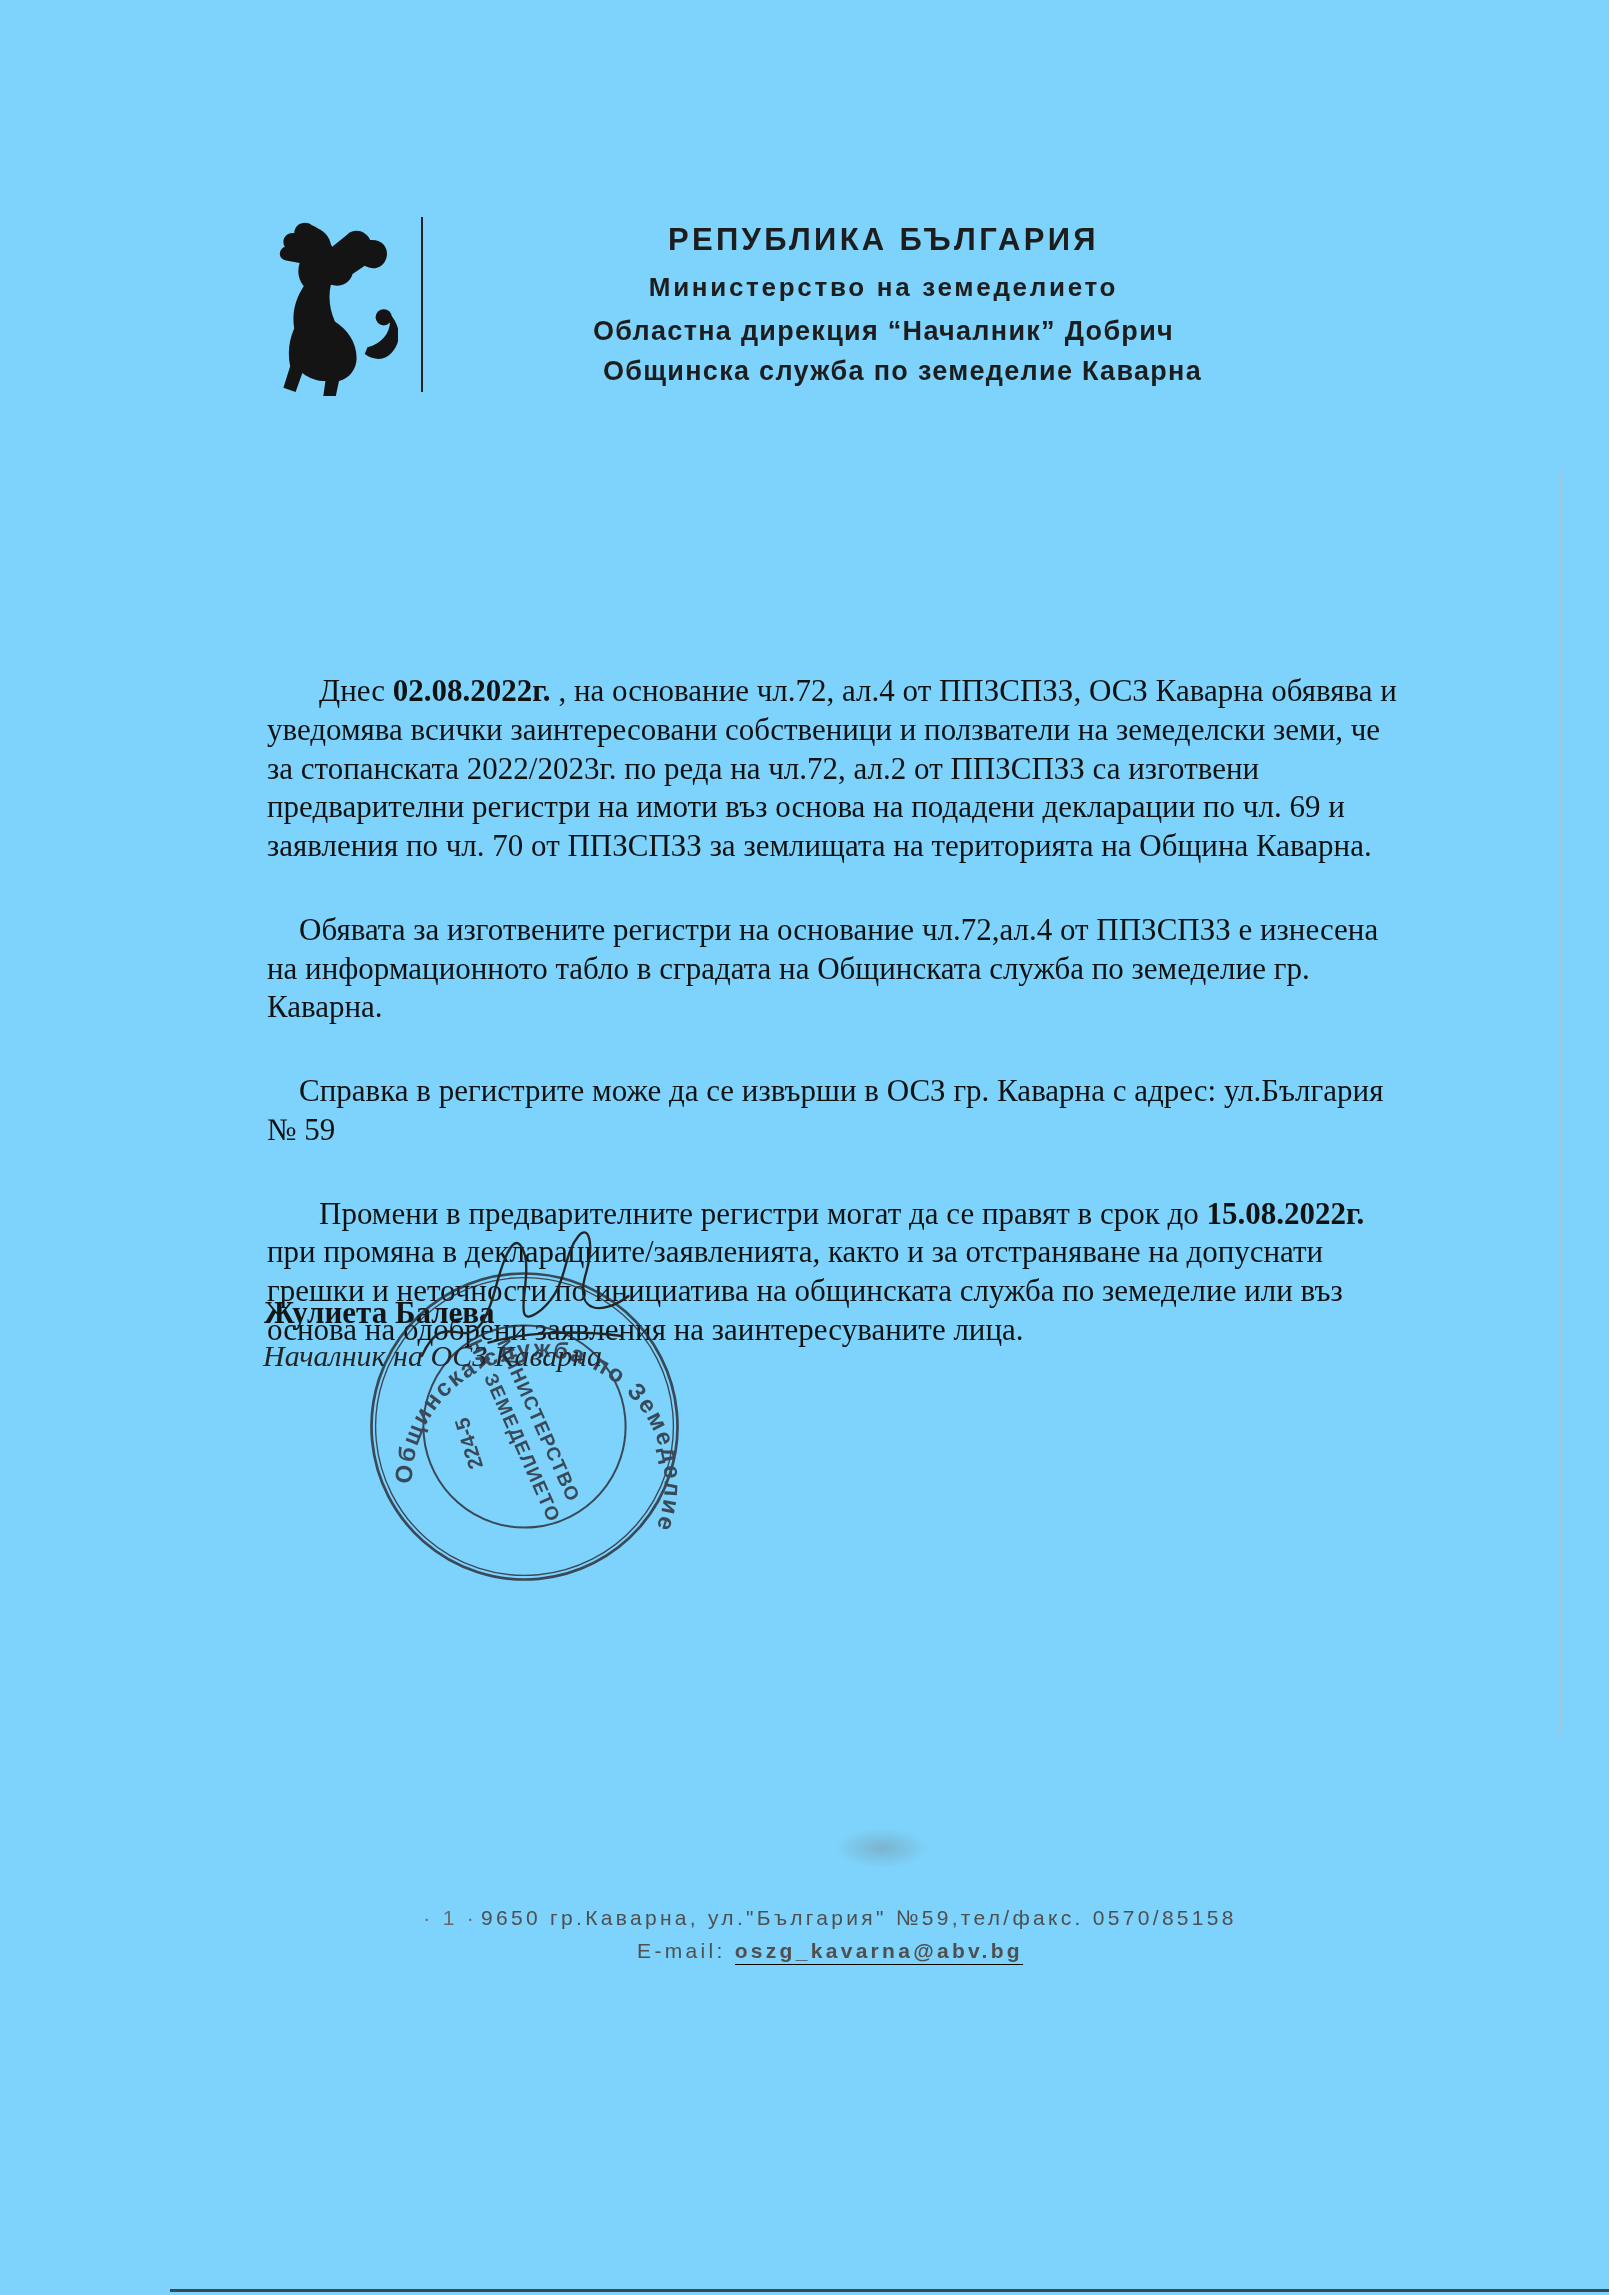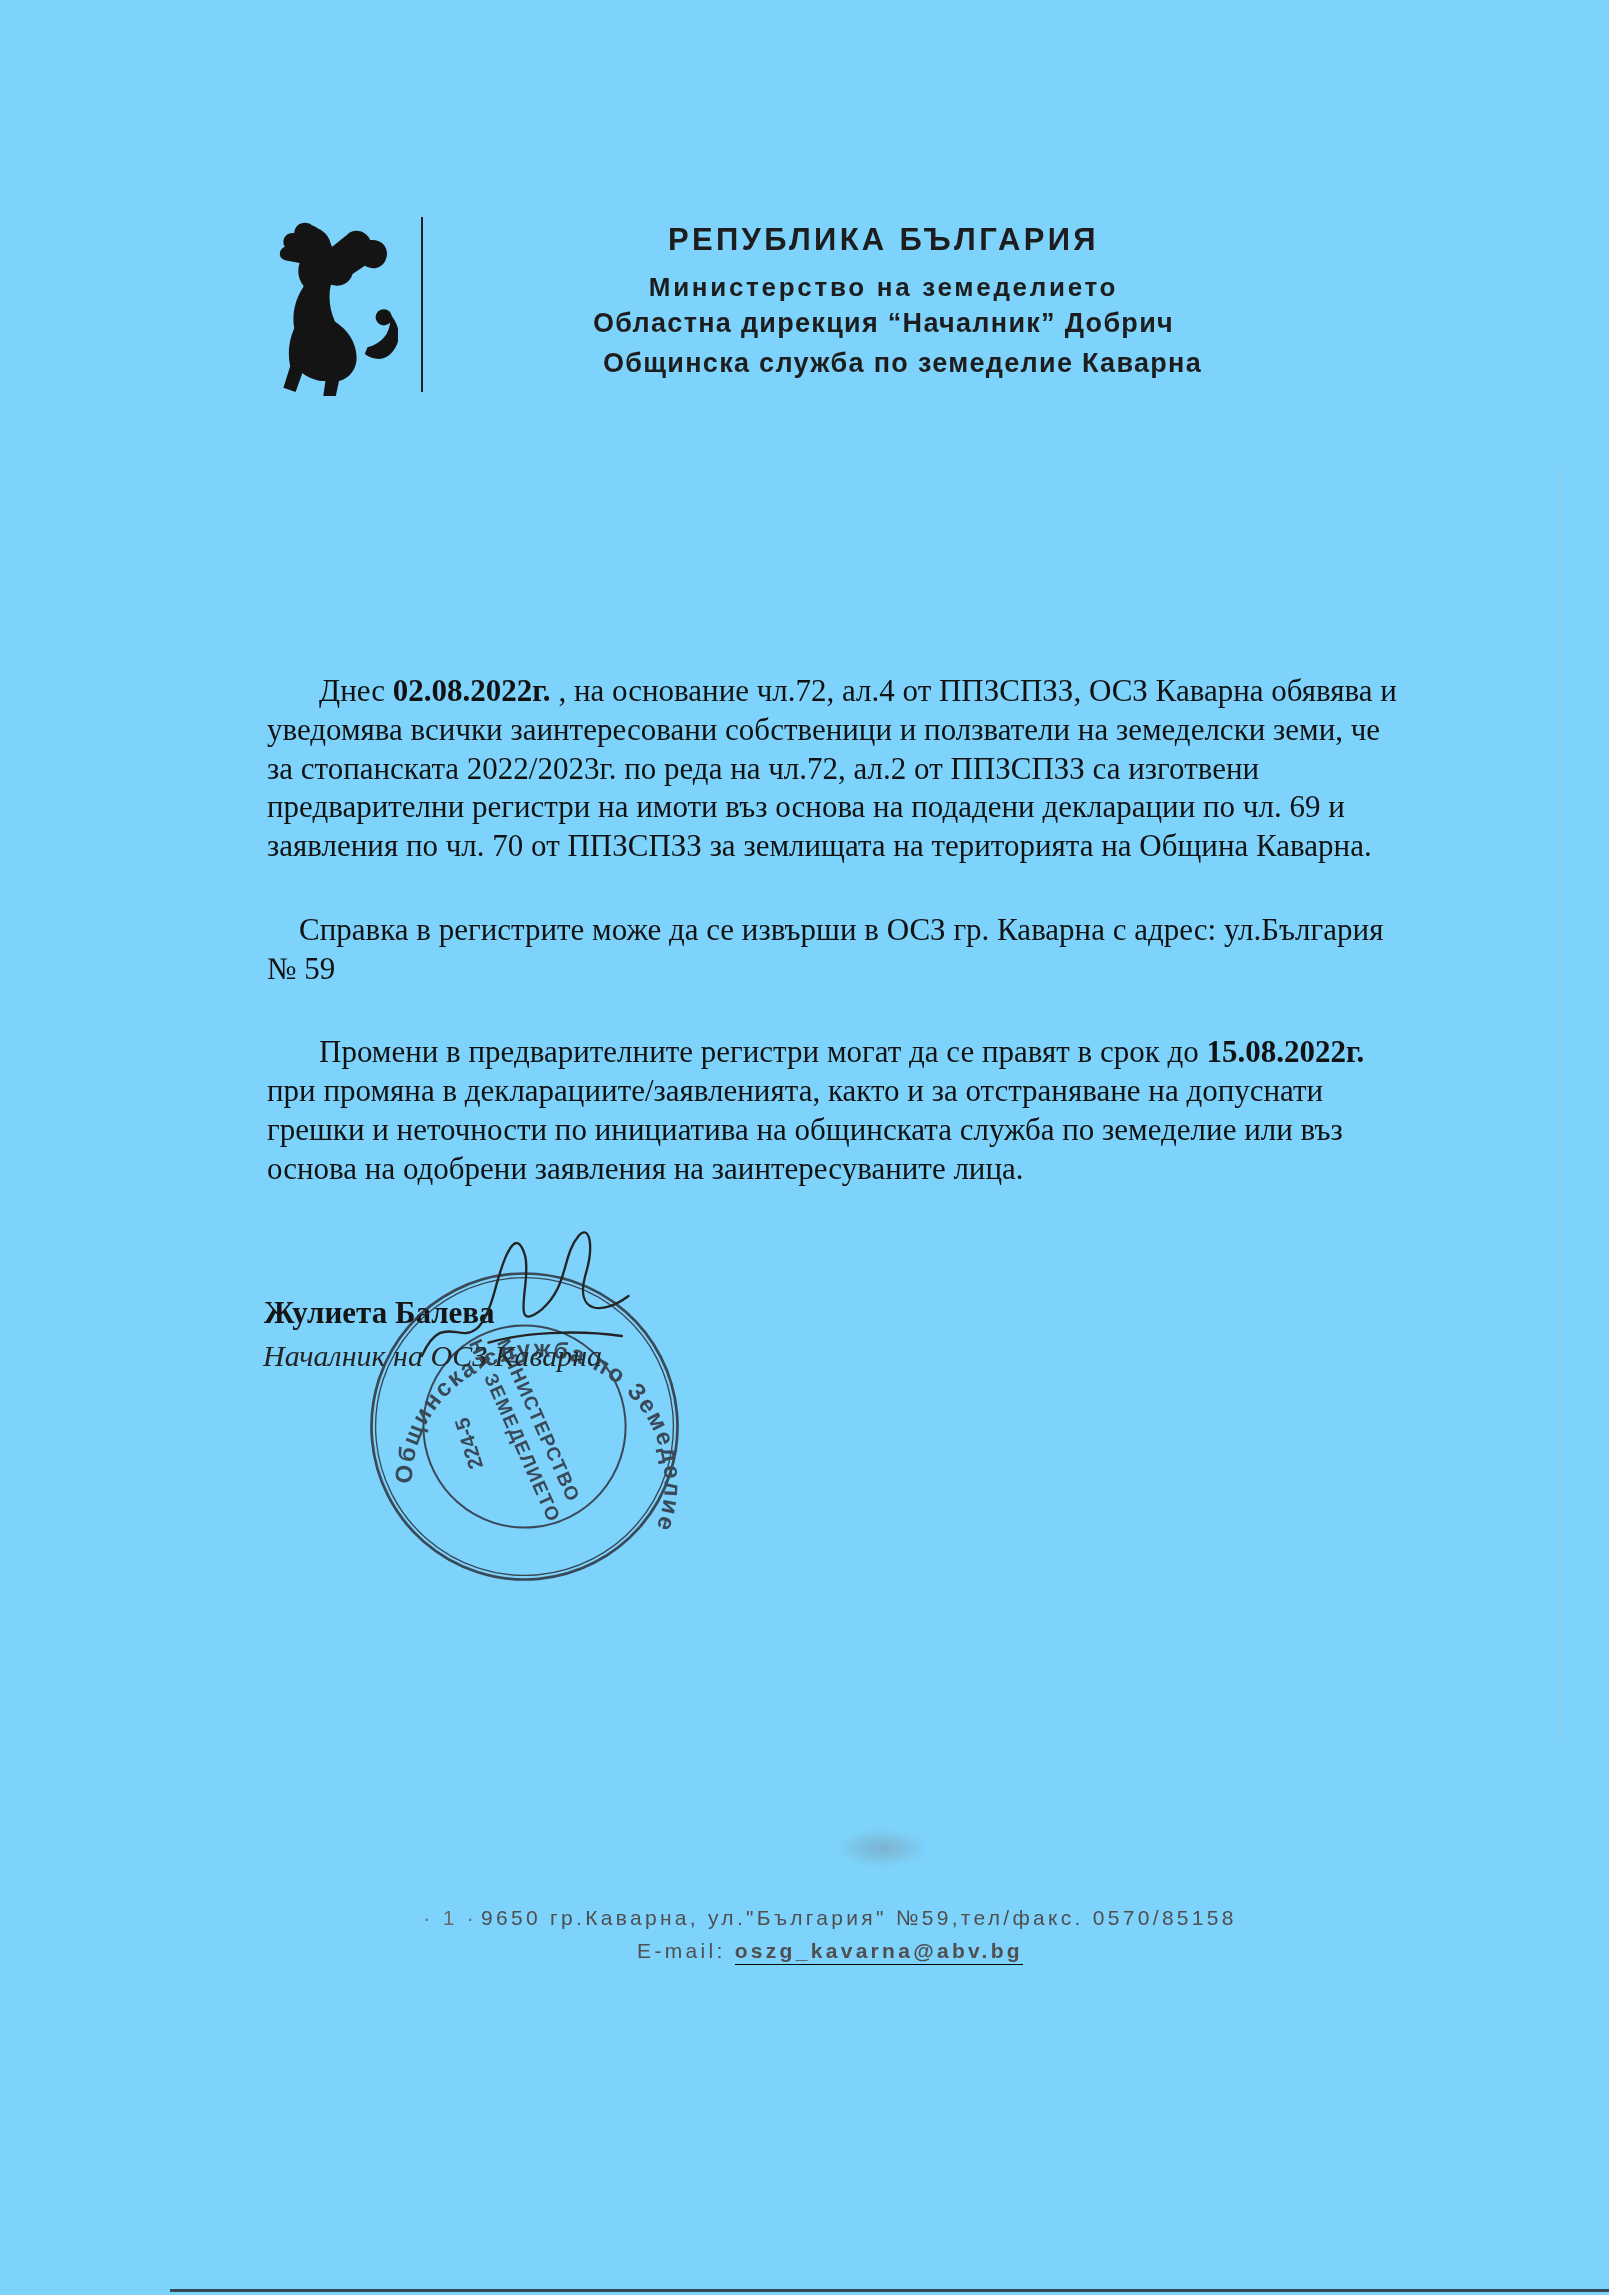--- a/index.html
+++ b/index.html
@@ -15,21 +15,21 @@
 
   
   .letterhead{position:absolute;left:261px;top:217px;width:1083px;display:flex;}
   .emblem{width:137px;height:179px;flex:0 0 auto;}
   .letterhead-rule{width:2px;height:175px;background:#202020;margin-left:23px;}
   .letterhead-text{
     flex:1;text-align:center;padding-top:5.3px;
     font-family:"Liberation Sans", sans-serif;font-weight:bold;color:#1d1d1d;
   }
   .lh-country{font-size:31px;letter-spacing:3.3px;margin-bottom:13.4px;}
-  .lh-ministry{font-size:26px;letter-spacing:2.7px;margin-bottom:5px;}
+  .lh-ministry{font-size:26px;letter-spacing:2.7px;margin-bottom:13px;}
   .lh-directorate{font-size:27px;letter-spacing:1.3px;margin-bottom:9.4px;}
   .lh-office{font-size:27px;letter-spacing:1.3px;padding-left:38px;}
 
   
   .doc-title{
     position:absolute;left:207px;top:509px;width:1136px;
     text-align:center;font-weight:bold;font-size:45px;letter-spacing:10.7px;color:#101010;
   }
 
   
@@ -86,20 +86,21 @@
       <div class="lh-country">РЕПУБЛИКА БЪЛГАРИЯ</div>
       <div class="lh-ministry">Министерство на земеделието</div>
       <div class="lh-directorate">Областна дирекция “Началник” Добрич</div>
       <div class="lh-office">Общинска служба по земеделие Каварна</div>
     </div>
   </div>
 
 
   <div class="body-text">
     <p class="ind-lg"><span>Днес </span><b>02.08.2022г.</b><span> , на основание чл.72, ал.4 от ППЗСПЗЗ, ОСЗ Каварна обявява и уведомява всички заинтересовани собственици и ползватели на земеделски земи, че за стопанската 2022/2023г. по реда на чл.72, ал.2 от ППЗСПЗЗ са изготвени предварителни регистри на имоти въз основа на подадени декларации по чл. 69 и заявления по чл. 70 от ППЗСПЗЗ за землищата на територията на Община Каварна.</span></p>
+    <p class="ind-sm">Обявата за изготвените регистри на основание чл.72,ал.4 от ППЗСПЗЗ е изнесена на информационното табло в сградата на Общинската служба по земеделие гр. Каварна.</p>
     <p class="ind-sm">Справка в регистрите може да се извърши в ОСЗ  гр. Каварна с адрес: ул.България № 59</p>
     <p class="ind-lg"><span>Промени в предварителните регистри могат да се правят в срок до </span><b>15.08.2022г.</b><span> при промяна в декларациите/заявленията, както и за отстраняване на допуснати грешки и неточности по инициатива на общинската служба по земеделие или въз основа на одобрени заявления на заинтересуваните лица.</span></p>
   </div>
 
   <div class="sig-name">Жулиета Балева</div>
   <div class="sig-role">Началник на ОСЗ Каварна</div>
 
   <div class="stamp-wrap">
     <svg viewBox="0 0 470 470">
       <defs>

